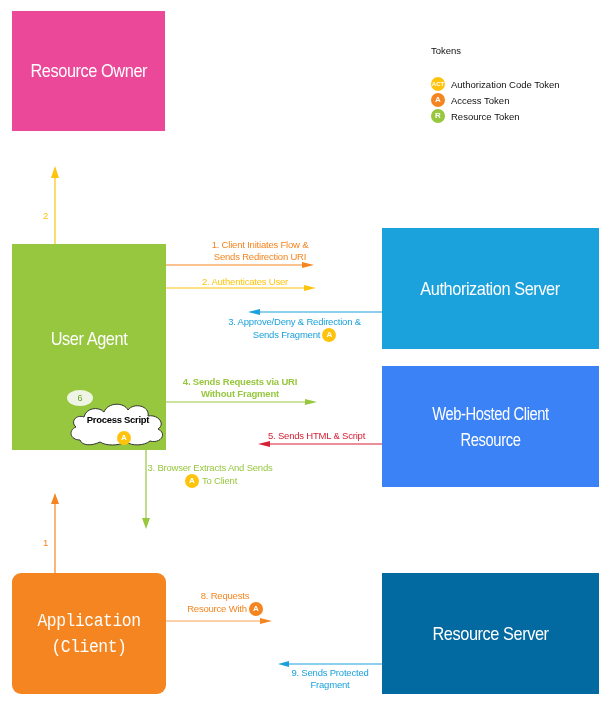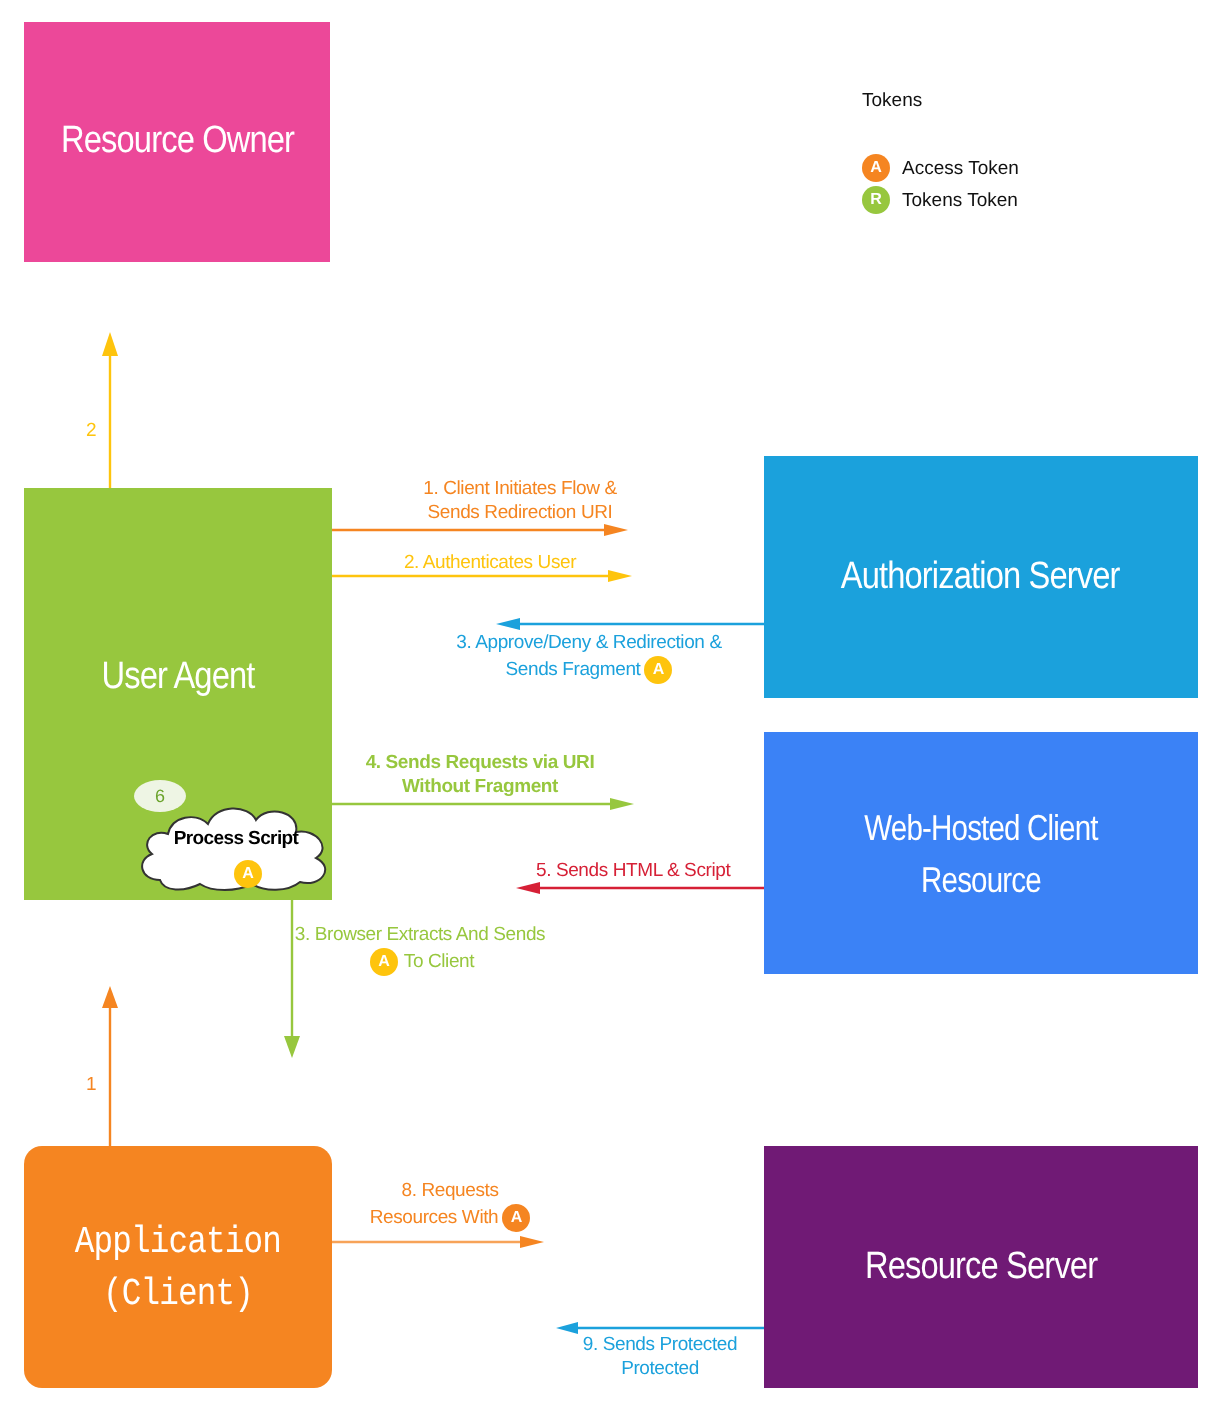--- a/index.html
+++ b/index.html
@@ -9,21 +9,21 @@
          color: #ffffff; font-family: "Liberation Sans", sans-serif; text-align: center;
          letter-spacing: -0.5px; }
   .box .lbl { font-size: 19px; line-height: 26px; transform: scaleX(0.86); }
   #resource-owner { left: 12px; top: 11px; width: 153px; height: 120px; background: #ec4899; }
   #user-agent { left: 12px; top: 244px; width: 154px; height: 206px; background: #97c73e; }
   #user-agent .lbl { position: absolute; top: 82px; left: 0; width: 154px; }
   #auth-server { left: 382px; top: 228px; width: 217px; height: 121px; background: #1ba1dc; }
   #web-client { left: 382px; top: 366px; width: 217px; height: 121px; background: #3b82f6; }
   #web-client .lbl { font-size: 18px; transform: scaleX(0.82); }
   #application { left: 12px; top: 573px; width: 154px; height: 121px; background: #f58521; border-radius: 9px; font-family: Liberation Mono, monospace; }
-  #resource-server { left: 382px; top: 573px; width: 217px; height: 121px; background: #701a75; }
+  #resource-server { left: 382px; top: 573px; width: 217px; height: 121px; background: #0369a1; }
 
   svg#arrows { position: absolute; left: 0; top: 0; width: 612px; height: 705px; }
 
   .txt { position: absolute; font-family: "Liberation Sans", sans-serif; font-size: 9.5px;
          line-height: 12px; text-align: center; white-space: nowrap; letter-spacing: -0.2px; }
   .orange { color: #f58521; }
   .yellow { color: #fec40d; }
   .blue { color: #1ba1dc; }
   .green { color: #97c73e; }
   .red { color: #d62036; }
@@ -128,39 +128,43 @@
 </div>
 <div class="txt red" style="left:268px; top:430px; width:114px; text-align:left;">
   <span>5. Sends HTML &amp; Script</span>
 </div>
 <div class="txt green" style="left:140px; top:462px; width:140px;">
   <span>3. Browser Extracts And Sends</span><br>
   <span class="badge b-a-yellow" style="margin-right:3px;">A</span><span>To Client</span>
 </div>
 <div class="txt orange" style="left:170px; top:590px; width:110px;">
   <span>8. Requests</span><br>
-  <span>Resources With</span><span class="badge b-a-orange">A</span>
+  <span>Resource With</span><span class="badge b-a-orange">A</span>
 </div>
 <div class="txt blue" style="left:280px; top:667px; width:100px;">
   <span>9. Sends Protected</span><br>
-  <span>Protected</span>
+  <span>Fragment</span>
 </div>
 
 <div id="step6">6</div>
 <svg id="cloud" viewBox="0 0 104 50">
   <path d="M14,44 C4,44 2,34 10,31 C4,26 10,18 18,21 C20,12 32,10 38,16 C42,6 58,6 62,14 C68,6 84,10 82,20 C92,18 100,28 92,33 C102,38 94,48 84,45 C78,50 66,50 60,46 C52,50 40,50 34,46 C26,50 16,50 14,44 Z" fill="#ffffff" stroke="#333333" stroke-width="1"></path>
 </svg>
 <div id="cloud-label">Process Script</div>
 <div id="cloud-badge">
   <span class="badge b-a-yellow">A</span>
 </div>
 
 <div id="legend">
   <div class="title">Tokens</div>
   <div class="row">
+    <span class="badge b-act">ACT</span>
+    <span>Authorization Code Token</span>
+  </div>
+  <div class="row">
     <span class="badge b-a-orange">A</span>
     <span>Access Token</span>
   </div>
   <div class="row">
     <span class="badge b-r">R</span>
-    <span>Tokens Token</span>
+    <span>Resource Token</span>
   </div>
 </div>
 
 </body></html>

